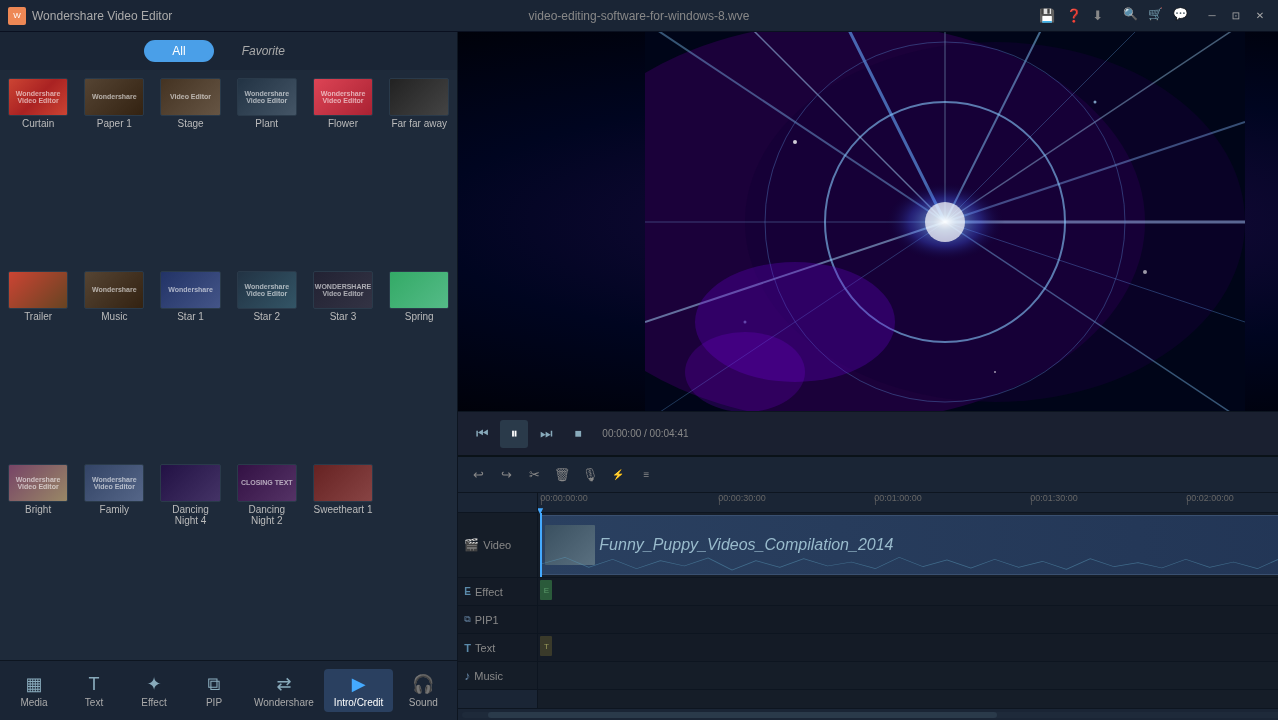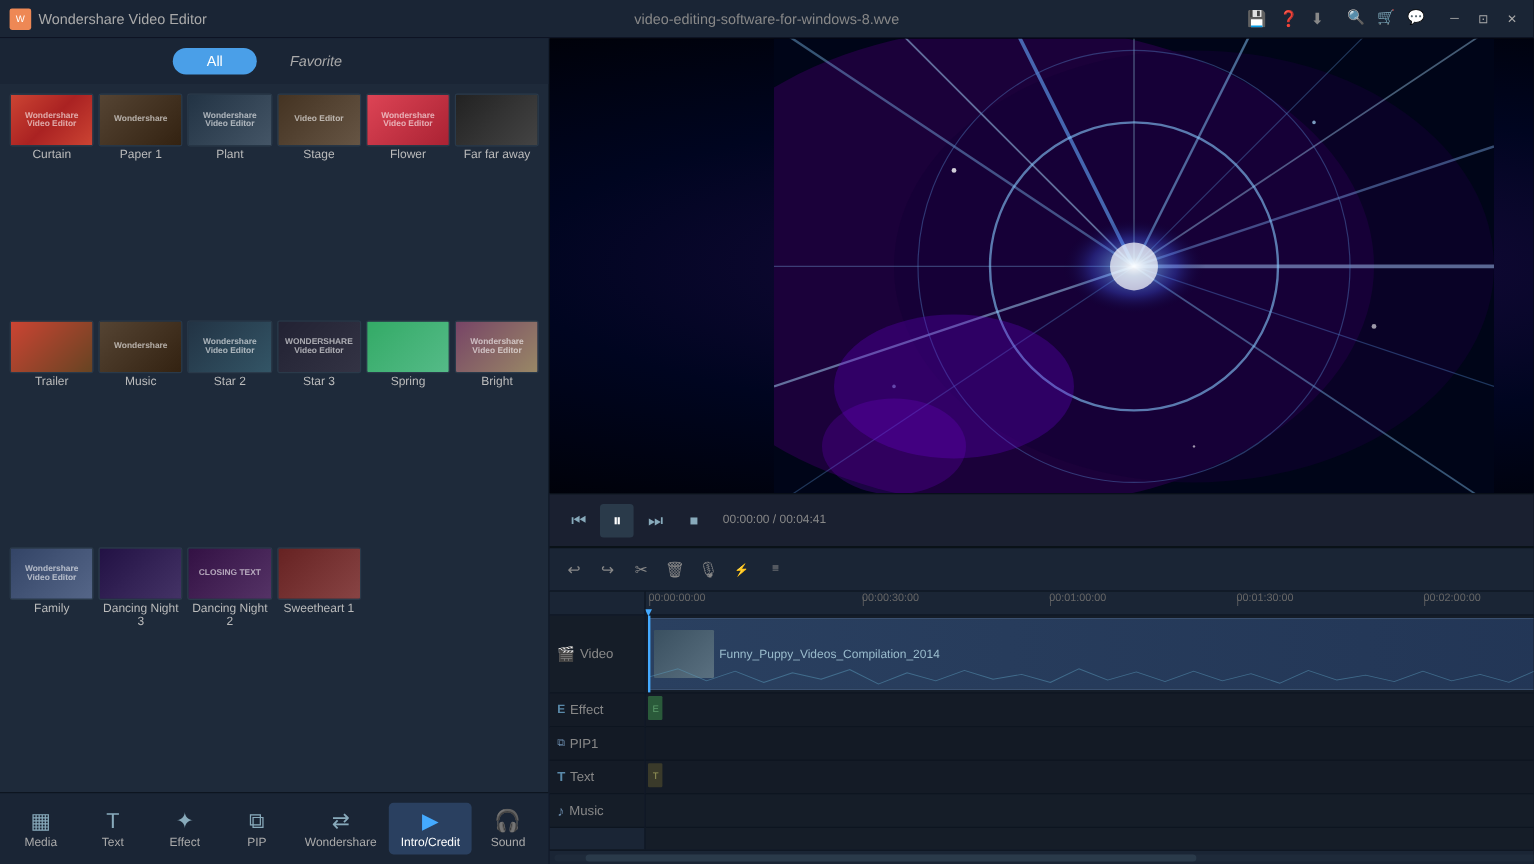--- a/index.html
+++ b/index.html
@@ -23,21 +23,21 @@
     
     #left-panel { width: 675px; display: flex; flex-direction: column; background: #1e2a3a; border-right: 1px solid #0d1520; }
 
     
     #filter-bar { height: 38px; display: flex; align-items: center; justify-content: center; background: #1a2535; padding: 6px; gap: 0; }
     .filter-btn { padding: 4px 28px; border: none; border-radius: 12px; cursor: pointer; font-size: 12px; }
     .filter-btn.active { background: #4a9fe8; color: white; }
     .filter-btn.inactive { background: transparent; color: #aaa; font-style: italic; }
 
     
-    #intro-grid { flex: 1; overflow-y: auto; padding: 6px; display: grid; grid-template-columns: repeat(6, 1fr); gap: 0; }
+    #intro-grid { flex: 1; overflow-y: auto; padding: 6px; display: grid; grid-template-columns: repeat(6, 1fr); gap: 12px; }
     #intro-grid::-webkit-scrollbar { width: 6px; }
     #intro-grid::-webkit-scrollbar-track { background: #1a2535; }
     #intro-grid::-webkit-scrollbar-thumb { background: #3a4a5a; border-radius: 3px; }
 
     .intro-item { display: flex; flex-direction: column; align-items: center; cursor: pointer; padding: 2px; }
     .intro-thumb { width: 100%; aspect-ratio: 16/10; border: 1px solid #2a3a4a; border-radius: 2px; overflow: hidden; position: relative; }
     .intro-label { font-size: 10px; color: #bbb; margin-top: 2px; text-align: center; }
 
     
     #toolbar { height: 60px; background: #1a2535; border-top: 1px solid #0d1520; display: flex; align-items: center; justify-content: space-around; padding: 0 4px; }
@@ -88,21 +88,21 @@
 
     .track-row { border-bottom: 1px solid #0d1520; position: relative; min-width: 1200px; }
     .video-track-row { height: 65px; background: #151d28; }
     .effect-track-row { height: 28px; background: #141b26; }
     .pip-track-row { height: 28px; background: #131a25; }
     .text-track-row { height: 28px; background: #141b26; }
     .music-track-row { height: 28px; background: #151d28; }
 
     .video-clip { position: absolute; top: 2px; left: 2px; right: 2px; bottom: 2px; background: #2a4060; border: 1px solid #3a5070; border-radius: 2px; overflow: hidden; display: flex; align-items: center; padding: 2px 4px; }
     .video-thumb { width: 50px; height: 40px; background: #3a5060; border-radius: 1px; overflow: hidden; flex-shrink: 0; }
-    .video-name { font-size: 10px; color: #9bc; margin-left: 4px; white-space: nowrap; overflow: hidden; text-overflow: ellipsis; }
+    .video-name { font-size: 16px; color: #9bc; margin-left: 4px; white-space: nowrap; overflow: hidden; text-overflow: ellipsis; font-style: italic; }
 
     .playhead { position: absolute; top: 0; bottom: 0; width: 2px; background: #4af; z-index: 10; left: 2px; }
     .playhead::before { content: '▼'; position: absolute; top: -8px; left: -5px; font-size: 10px; color: #4af; }
 
     
     .th-curtain { background: linear-gradient(135deg, #c43 0%, #a22 50%, #c43 100%); }
     .th-paper1 { background: linear-gradient(135deg, #543 0%, #321 100%); }
     .th-plant { background: linear-gradient(135deg, #234 0%, #456 100%); }
     .th-stage { background: linear-gradient(135deg, #432 0%, #654 100%); }
     .th-flower { background: linear-gradient(135deg, #d45 0%, #a23 100%); }
@@ -162,32 +162,32 @@
       </div>
       <span class="intro-label">Curtain</span>
     </div>
         <div class="intro-item">
       <div class="intro-thumb th-paper1">
         <div class="th-text">Wondershare</div>
       </div>
       <span class="intro-label">Paper 1</span>
     </div>
         <div class="intro-item">
-      <div class="intro-thumb th-plant">
-        <div class="th-text">Wondershare Video Editor</div>
-      </div>
-      <span class="intro-label">Plant</span>
-    </div>
-        <div class="intro-item">
       <div class="intro-thumb th-stage">
         <div class="th-text">Video Editor</div>
       </div>
       <span class="intro-label">Stage</span>
     </div>
         <div class="intro-item">
+      <div class="intro-thumb th-plant">
+        <div class="th-text">Wondershare Video Editor</div>
+      </div>
+      <span class="intro-label">Plant</span>
+    </div>
+        <div class="intro-item">
       <div class="intro-thumb th-flower">
         <div class="th-text">Wondershare Video Editor</div>
       </div>
       <span class="intro-label">Flower</span>
     </div>
         <div class="intro-item">
       <div class="intro-thumb th-faraway">
         <div class="th-text"></div>
       </div>
       <span class="intro-label">Far far away</span>
@@ -198,20 +198,26 @@
       </div>
       <span class="intro-label">Trailer</span>
     </div>
         <div class="intro-item">
       <div class="intro-thumb th-music">
         <div class="th-text">Wondershare</div>
       </div>
       <span class="intro-label">Music</span>
     </div>
         <div class="intro-item">
+      <div class="intro-thumb th-star1">
+        <div class="th-text">Wondershare</div>
+      </div>
+      <span class="intro-label">Star 1</span>
+    </div>
+        <div class="intro-item">
       <div class="intro-thumb th-star2">
         <div class="th-text">Wondershare Video Editor</div>
       </div>
       <span class="intro-label">Star 2</span>
     </div>
         <div class="intro-item">
       <div class="intro-thumb th-star3">
         <div class="th-text">WONDERSHARE Video Editor</div>
       </div>
       <span class="intro-label">Star 3</span>
@@ -231,21 +237,21 @@
         <div class="intro-item">
       <div class="intro-thumb th-family">
         <div class="th-text">Wondershare Video Editor</div>
       </div>
       <span class="intro-label">Family</span>
     </div>
         <div class="intro-item">
       <div class="intro-thumb th-dancing1">
         <div class="th-text"></div>
       </div>
-      <span class="intro-label">Dancing Night 3</span>
+      <span class="intro-label">Dancing Night 4</span>
     </div>
         <div class="intro-item">
       <div class="intro-thumb th-dancing2">
         <div class="th-text">CLOSING TEXT</div>
       </div>
       <span class="intro-label">Dancing Night 2</span>
     </div>
         <div class="intro-item">
       <div class="intro-thumb th-sweetheart1">
         <div class="th-text"></div>

